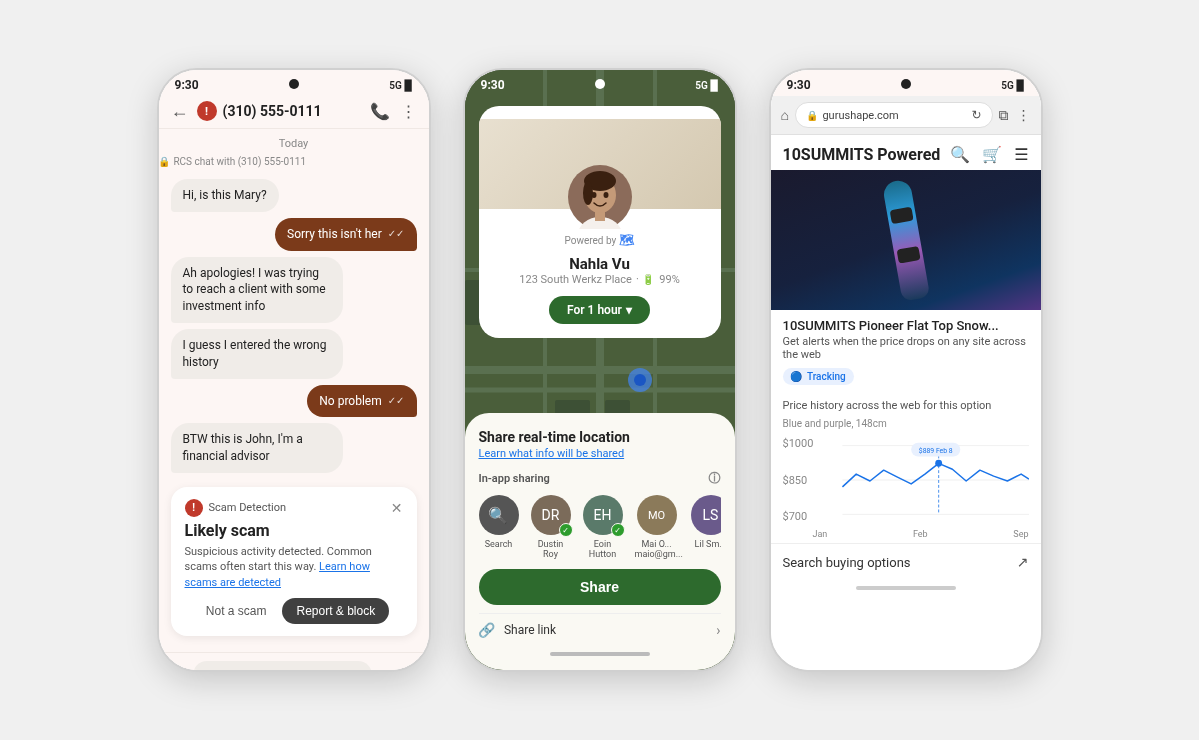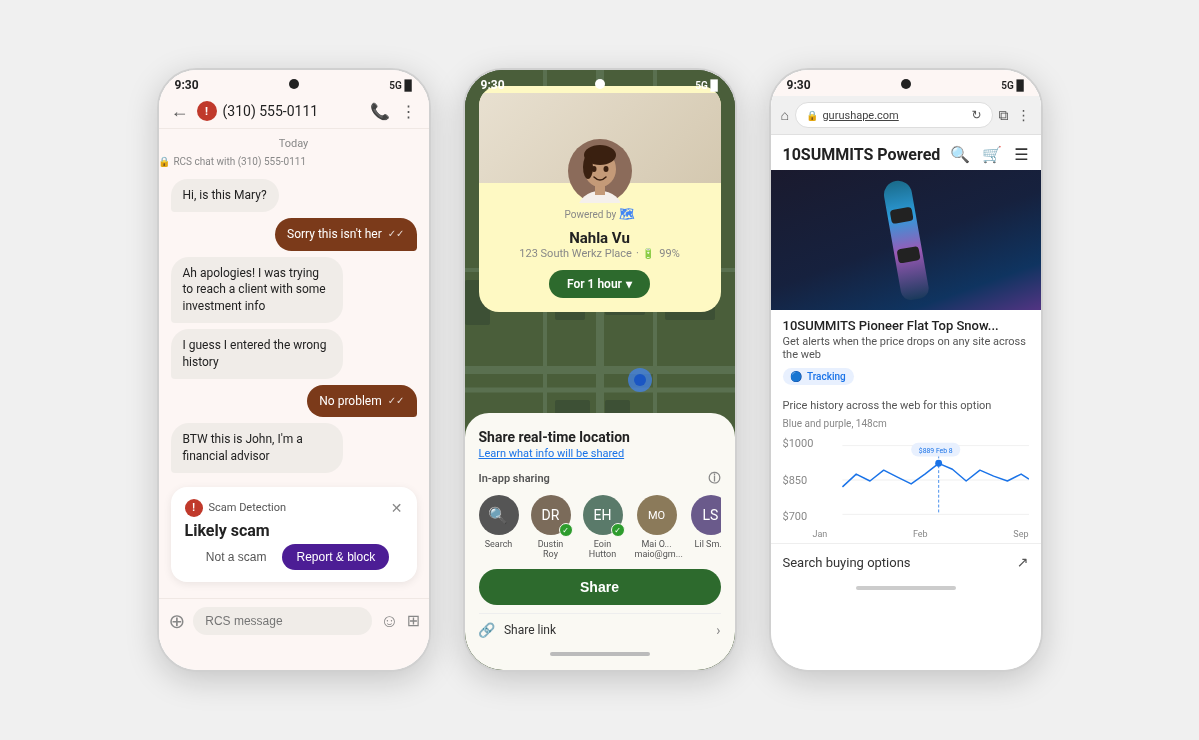--- a/index.html
+++ b/index.html
@@ -63,21 +63,21 @@
       padding: 4px 12px 6px;
       background: #fdf6f4;
       border-bottom: 1px solid #f0e8e4;
     }
     .msg-header .back-btn { color: #555; font-size: 18px; margin-right: 8px; cursor: pointer; }
     .msg-header .alert-icon {
       width: 20px; height: 20px; border-radius: 50%;
       background: #c0392b; display: flex; align-items: center; justify-content: center;
       color: white; font-size: 11px; font-weight: bold; margin-right: 6px;
     }
-    .msg-header .contact-name { font-size: 14px; font-weight: 400; flex: 1; color: #222; }
+    .msg-header .contact-name { font-size: 14px; font-weight: 700; flex: 1; color: #222; }
     .msg-header .header-icons { display: flex; gap: 10px; color: #555; font-size: 16px; }
 
     .msg-date { text-align: center; color: #888; font-size: 11px; padding: 8px 0 4px; }
     .rcs-label { text-align: left; color: #888; font-size: 10px; padding: 2px 0 8px; }
 
     .messages-area { padding: 4px 12px; overflow: hidden; }
     .bubble {
       max-width: 70%;
       padding: 8px 12px;
       border-radius: 18px;
@@ -127,21 +127,21 @@
     .scam-label { font-size: 11px; color: #555; }
     .scam-close { color: #888; font-size: 14px; cursor: pointer; }
     .scam-title { font-size: 16px; font-weight: 700; color: #222; margin: 4px 0; }
     .scam-desc { font-size: 11px; color: #555; line-height: 1.4; margin-bottom: 8px; }
     .scam-link { color: #1a73e8; text-decoration: underline; }
     .scam-actions { display: flex; justify-content: center; gap: 8px; align-items: center; }
     .not-scam-btn {
       background: none; border: none; color: #555; font-size: 12px; cursor: pointer; padding: 4px 8px;
     }
     .report-btn {
-      background: #4c1d95; color: white; border: none;
+      background: #404040; color: white; border: none;
       border-radius: 20px; padding: 6px 14px; font-size: 12px; cursor: pointer; font-weight: 500;
     }
 
     .msg-input-bar {
       display: flex;
       align-items: center;
       padding: 8px 10px;
       background: #fdf6f4;
       border-top: 1px solid #f0e8e4;
       gap: 8px;
@@ -171,25 +171,25 @@
       background: #4a5e3a;
       overflow: hidden;
     }
     .map-roads {
       position: absolute;
       top: 0; left: 0; right: 0; bottom: 0;
     }
 
     .location-card {
       position: absolute;
-      top: 16px;
+      top: 36px;
       left: 14px; right: 14px;
-      background: #fef9c3;
+      background: #ffffff;
       border-radius: 20px;
-      padding: 7px 0 14px 0;
+      padding: 13px 0 14px 0;
       overflow: hidden;
       z-index: 10;
     }
     .location-card-photo {
       width: 100%;
       height: 90px;
       background: linear-gradient(135deg, #e8e0d0 0%, #d4c8b0 100%);
       display: flex;
       align-items: flex-end;
       justify-content: center;
@@ -289,21 +289,21 @@
       padding: 6px 10px; background: #f0f0f0; border-bottom: 1px solid #e0e0e0;
     }
     .chrome-home { color: #555; font-size: 14px; }
     .chrome-url-bar {
       flex: 1; background: #fff; border-radius: 20px;
       padding: 5px 10px; font-size: 11px; color: #444;
       display: flex; align-items: center; gap: 4px;
       border: 1px solid #ddd;
     }
     .chrome-url-icon { font-size: 10px; color: #888; }
-    .chrome-url-text { flex: 1; text-decoration: underline; }
+    .chrome-url-text { flex: 1; }
     .chrome-reload { color: #555; font-size: 12px; }
     .chrome-icons { display: flex; gap: 8px; color: #555; font-size: 14px; }
 
     .shop-header {
       padding: 10px 12px 6px;
       display: flex; align-items: center; justify-content: space-between;
     }
     .shop-brand { font-size: 16px; font-weight: 700; color: #222; }
     .shop-header-icons { display: flex; gap: 12px; color: #333; font-size: 16px; }
 
@@ -440,20 +440,24 @@
 
           <div class="scam-card">
             <div class="scam-card-header">
               <div style="display:flex;align-items:center;">
                 <span class="scam-icon">!</span>
                 <span class="scam-label">Scam Detection</span>
               </div>
               <span class="scam-close">✕</span>
             </div>
             <div class="scam-title">Likely scam</div>
+            <div class="scam-desc">
+              <span>Suspicious activity detected. Common scams often start this way.</span>
+              <span class="scam-link">Learn how scams are detected</span>
+            </div>
             <div class="scam-actions">
               <button class="not-scam-btn">Not a scam</button>
               <button class="report-btn">Report &amp; block</button>
             </div>
           </div>
         </div>
 
         <div class="msg-input-bar">
           <span class="add-btn">⊕</span>
           <input class="msg-input-field" readonly="" placeholder="RCS message" style="">

